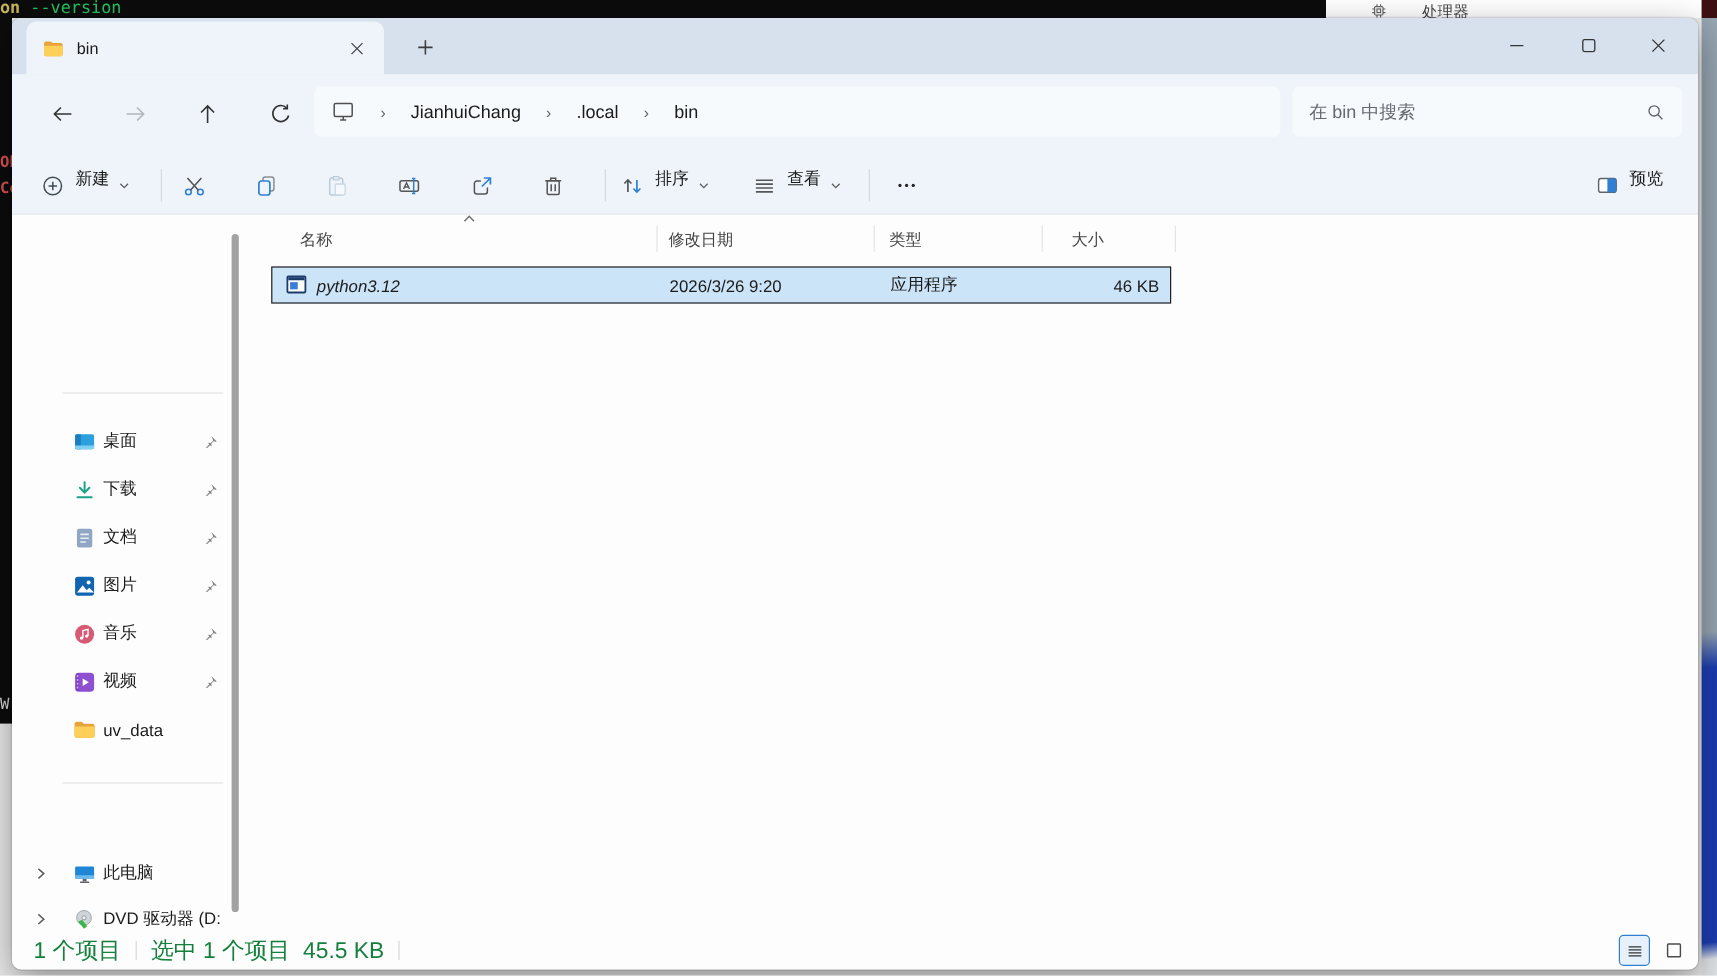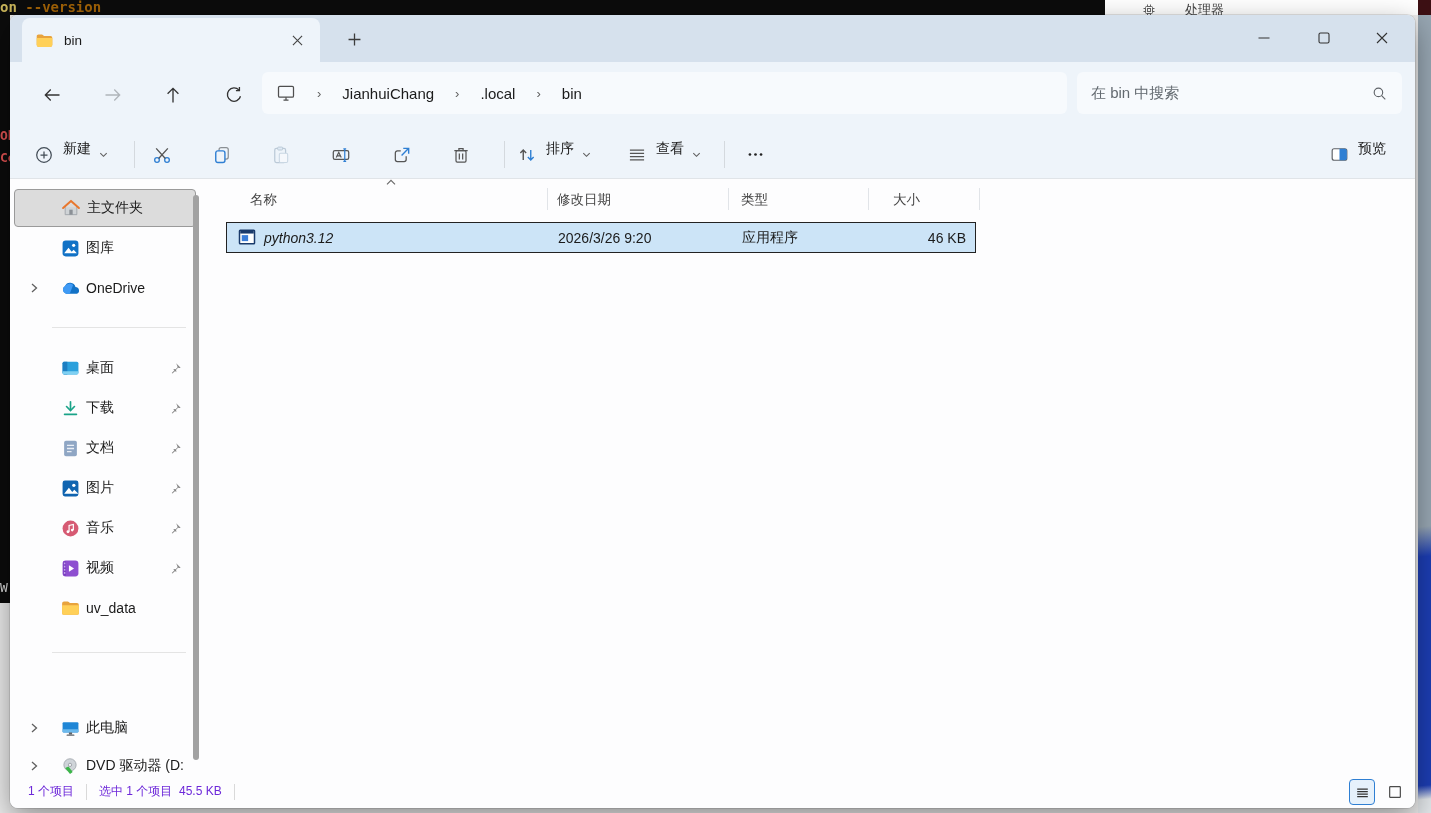--- a/index.html
+++ b/index.html
@@ -5,21 +5,21 @@
   * { margin:0; padding:0; box-sizing:border-box; }
   html,body { width:1431px; height:813px; overflow:hidden; }
   body { font-family:"Liberation Sans",sans-serif; background:#ececec; position:relative; color:#1b1b1b; }
   .abs { position:absolute; }
   .ico { display:inline-flex; align-items:center; justify-content:center; flex:none; }
 
   
   #bg-terminal-top { left:0; top:0; width:1108px; height:15px; background:#0c0c0c;
     font-family:"DejaVu Sans Mono",monospace; font-size:14px; line-height:14px; white-space:pre; overflow:hidden; }
   #bg-terminal-top .t1 { color:#c8b45a; font-weight:bold; }
-  #bg-terminal-top .t2 { color:#a16207; font-weight:bold; }
+  #bg-terminal-top .t2 { color:#22c55e; font-weight:normal; }
   #bg-terminal-left { left:0; top:15px; width:10px; height:588px; background:#0c0c0c; overflow:hidden;
     font-family:"DejaVu Sans Mono",monospace; font-size:13px; }
   #bg-terminal-left span { position:absolute; left:0; }
   .frag-red { color:#e05252; font-weight:bold; }
   .frag-w { color:#d8d8d8; }
   #bg-topright { left:1105px; top:0; width:313px; height:15px; background:#ffffff; overflow:hidden; }
   #bg-topright .chip { position:absolute; left:38px; top:2px; }
   #bg-topright .lbl { position:absolute; left:80px; top:1px; font-size:13px; color:#444; }
   #bg-topright-corner { left:1418px; top:0; width:13px; height:15px; background:#3d1014; }
   #bg-right { left:1418px; top:15px; width:13px; height:798px;
@@ -78,21 +78,21 @@
     border:1.5px solid #222; display:flex; align-items:center; }
   .file-row > span { position:absolute; font-size:14px; white-space:nowrap; }
   .fr-icon { left:11px; top:5px; }
   .fr-name { left:37px;font-style:italic; }
   .fr-mod { left:331px; }
   .fr-type { left:515px; }
   .fr-size { right:9px; text-align:right;margin-left:38px; }
 
   
   #statusbar { left:0; top:760px; width:1405px; height:33px; background:#fdfdfe; display:flex; align-items:center; z-index:5; }
-  #statusbar .st { font-size:12px; color:#6d28d9; white-space:pre; }
+  #statusbar .st { font-size:19px; color:#15803d; white-space:pre; }
   .st-sep { width:1px; height:16px; background:#d9d9d9; margin:0 12px; }
   #view-details-btn { position:absolute; right:40px; top:4px; width:26px; height:26px; border:1px solid #2f7fd3;
     background:#e6f1fb; border-radius:4px; display:flex; align-items:center; justify-content:center; }
   #view-icons-btn { position:absolute; right:9px; top:6px; width:22px; height:22px; display:flex; align-items:center; justify-content:center; }
 </style>
 </head>
 <body>
 
 <div id="bg-terminal-top" class="abs"><span class="t1">on</span><span class="t2"> --version</span></div>
 
@@ -311,56 +311,22 @@
           </svg>
       </span>
       <span class="tb-label">预览</span>
     </div>
   </div>
 
   <div id="bodyarea" class="abs">
 
     <div id="sidebar" class="abs">
 
-      <div class="side-item selected" style="top:10px">
-        <span class="side-ico ico">
-          <svg width="20" height="20" viewBox="0 0 24 24">
-              <path d="M5 11v9h14v-9" fill="#cfd3d6" stroke="#9aa0a6" stroke-width="1"></path>
-              <rect x="10" y="14" width="4" height="6" fill="#8b9096"></rect>
-              <path d="M2.5 12L12 3.5 21.5 12" fill="none" stroke="#e8772e" stroke-width="2.4" stroke-linecap="round" stroke-linejoin="round"></path>
-            </svg>
-        </span>
-        <span class="side-label">主文件夹</span>
-      </div>
-
-      <div class="side-item" style="top:50px">
-        <span class="side-ico ico">
-          <svg width="19" height="19" viewBox="0 0 24 24">
-              <rect x="2" y="2" width="20" height="20" rx="4" fill="#1272c6"></rect>
-              <path d="M4 18l5.5-7 4 5 2.5-2.5L20 18z" fill="#fff"></path>
-              <circle cx="16" cy="8" r="2" fill="#fff"></circle>
-            </svg>
-        </span>
-        <span class="side-label">图库</span>
-      </div>
-
-      <div class="side-item" style="top:90px">
-        <span class="side-chev ico">
-          <svg width="10" height="10" viewBox="0 0 10 10" fill="none" stroke="#5f5f5f" stroke-width="1.3">
-              <path d="M3 1l4.5 4L3 9"></path>
-            </svg>
-        </span>
-        <span class="side-ico ico">
-          <svg width="21" height="15" viewBox="0 0 28 18">
-              <path d="M6.7 5.8A7.3 7.3 0 0 1 20.6 6.9 4.8 4.8 0 0 1 22.7 16H8a5.6 5.6 0 0 1-1.3-10.2z" fill="#1272c6"></path>
-              <path d="M6.7 5.8A7.3 7.3 0 0 1 17.5 4.2L13 16H8A5.6 5.6 0 0 1 6.7 5.8z" fill="#3f9af5"></path>
-            </svg>
-        </span>
-        <span class="side-label">OneDrive</span>
-      </div>
+
+
 
       <div class="side-div" style="top:148px"></div>
 
       <div class="side-item" style="top:170px">
         <span class="side-ico ico">
           <svg width="19" height="17" viewBox="0 0 24 21">
               <rect x="2" y="2" width="20" height="16" rx="2" fill="#2ba0dc"></rect>
               <path d="M2 4c0-1.1.9-2 2-2h4v16H4a2 2 0 0 1-2-2z" fill="#1b7ec2"></path>
               <path d="M2 14h20v2a2 2 0 0 1-2 2H4a2 2 0 0 1-2-2z" fill="#7fd0f2"></path>
             </svg>

